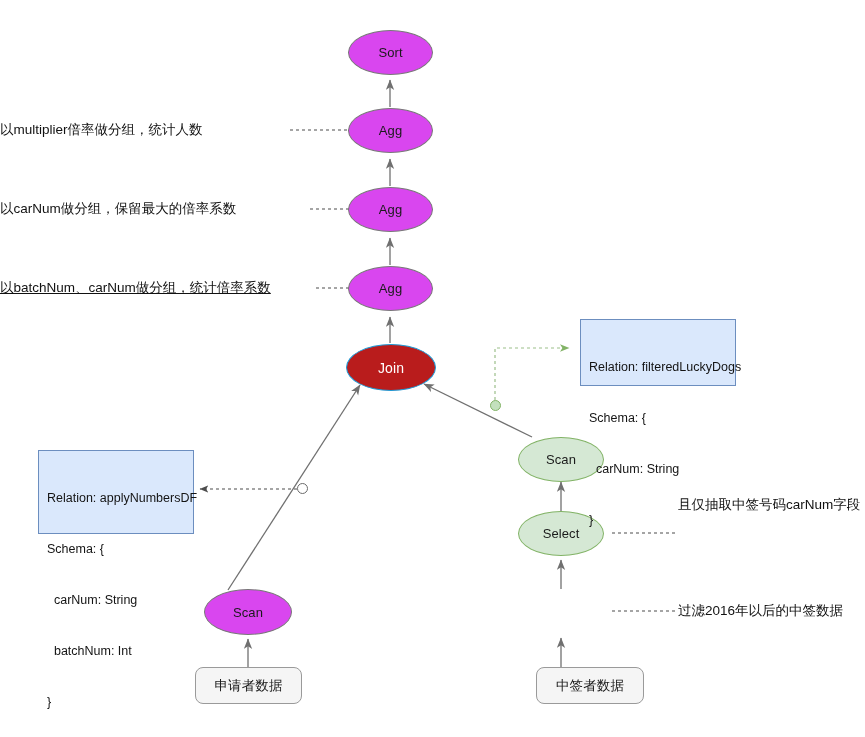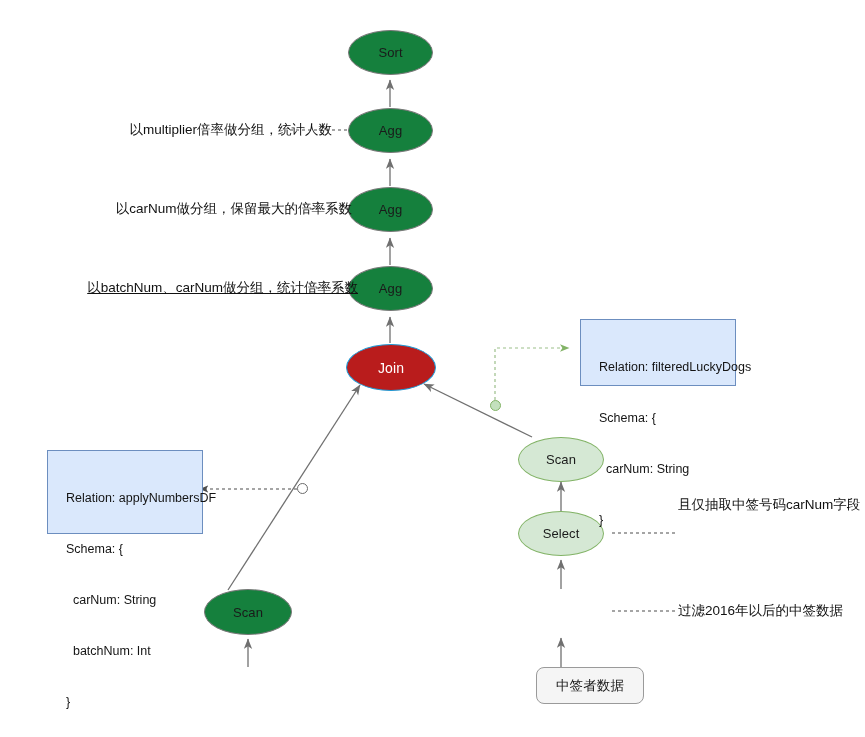--- a/index.html
+++ b/index.html
@@ -34,21 +34,21 @@
     text-align: center;
     font-size: 13px;
     color: #1a1a1a;
     letter-spacing: 0.1px;
     white-space: nowrap;
   }
   .ellipse {
     border-radius: 50%;
   }
   .node-default {
-    background: #15803d;
+    background: #d946ef;
     border: 1px solid #787878;
   }
   .node-green {
     background: #d5e8d4;
     border: 1px solid #82b366;
   }
   .node-blue {
     background: #b91c1c;
     border: 1px solid #1e9ad6;
     color: #ffffff;
@@ -60,33 +60,32 @@
     font-size: 13.5px;
   }
   .infobox {
     position: absolute;
     box-sizing: border-box;
     background: #dae8fc;
     border: 1px solid #6c8ebf;
     font-size: 12.5px;
     line-height: 17px;
     color: #141414;
-    padding: 5px 6px 4px 18px;
+    padding: 5px 6px 4px 8px;
     white-space: pre;
   }
   .annotation {
     position: absolute;
     font-size: 13.5px;
     color: #111111;
     white-space: nowrap;
     line-height: 16px;
   }
   .ann-right {
-    text-align: right;
-    padding-left: 44px;
+    text-align: left;
   }
   .ann-left {
     text-align: left;
   }
   .connector-dot {
     position: absolute;
     box-sizing: border-box;
     width: 11px;
     height: 11px;
     border-radius: 50%;
@@ -177,29 +176,32 @@
 
   <div class="node ellipse node-green" style="left:518px; top:511px; width:86px; height:45px;">
     <span>Select</span>
   </div>
 
 
   <div class="node ellipse node-default" style="left:204px; top:589px; width:88px; height:46px;">
     <span>Scan</span>
   </div>
 
+  <div class="node rect-node" style="left:195px; top:667px; width:107px; height:37px;">
+    <span>申请者数据</span>
+  </div>
 
   <div class="node rect-node" style="left:536px; top:667px; width:108px; height:37px;">
     <span>中签者数据</span>
   </div>
 
   <div class="connector-dot dot-white" style="left:297px; top:483px;"></div>
   <div class="connector-dot dot-green" style="left:490px; top:400px;"></div>
 
-  <div class="infobox" style="left:38px; top:450px; width:156px; height:84px;margin-left:9px;">
+  <div class="infobox" style="left:38px; top:450px; width:156px; height:84px;">
     <div>Relation: applyNumbersDF</div>
     <div>Schema: {</div>
     <div>  carNum: String</div>
     <div>  batchNum: Int</div>
     <div>}</div>
   </div>
 
   <div class="infobox" style="left:580px; top:319px; width:156px; height:67px;">
     <div>Relation: filteredLuckyDogs</div>
     <div>Schema: {</div>

